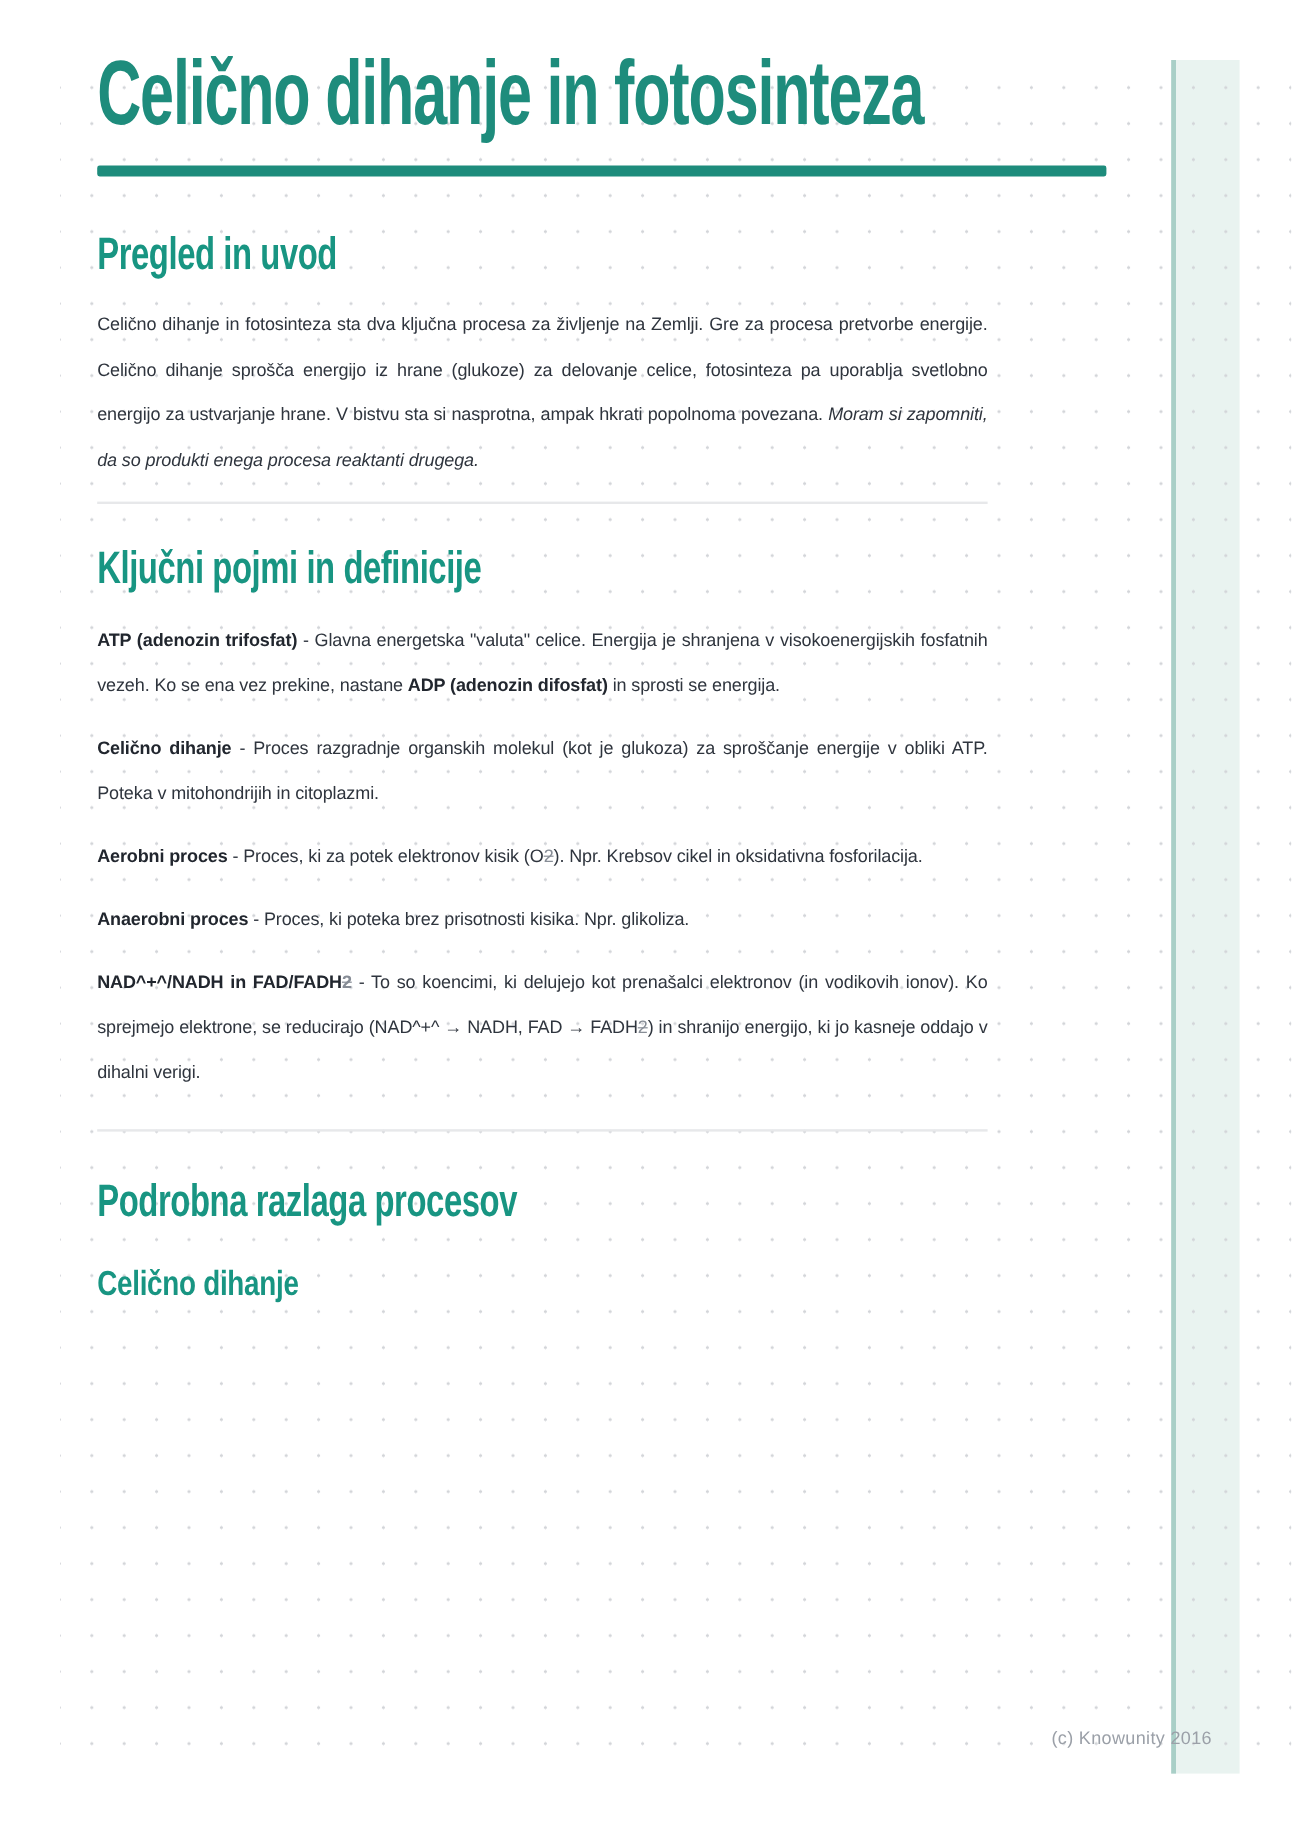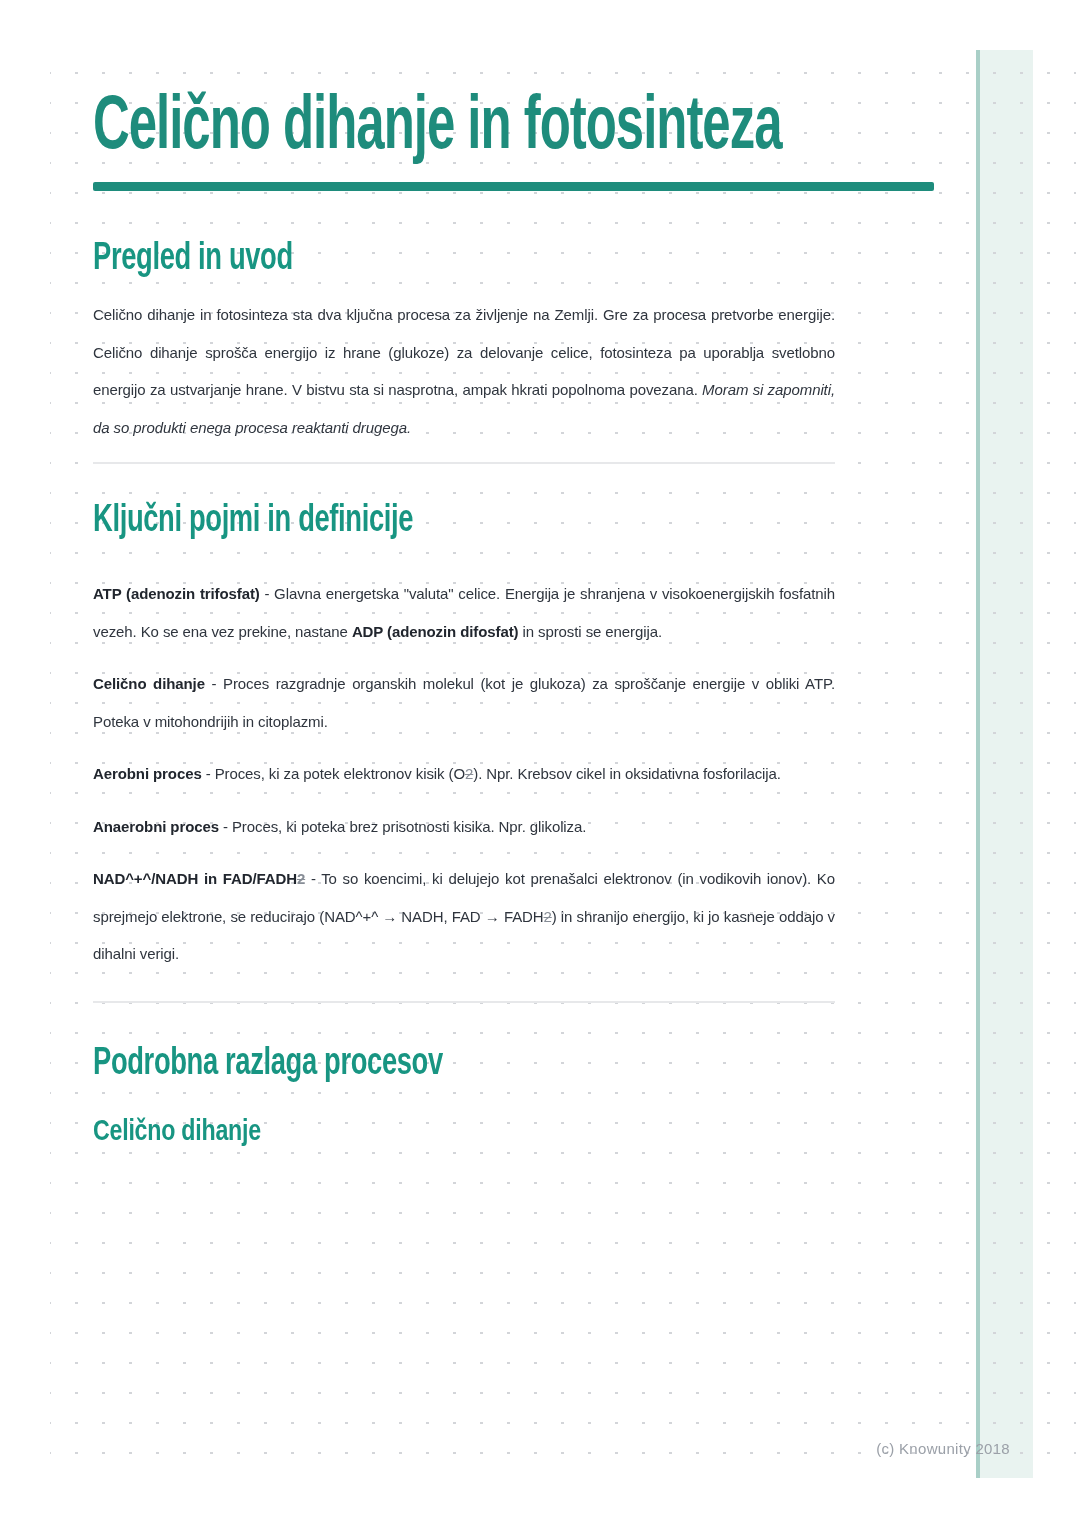--- a/index.html
+++ b/index.html
@@ -26,22 +26,22 @@
     border-left:4px solid var(--stripe_edge);
     box-sizing:border-box;z-index:1;
   }
   .dots{
     position:absolute;left:50px;top:45px;right:4px;bottom:48px;
     background-image:radial-gradient(circle, var(--dot) 1.15px, rgba(0,0,0,0) 1.45px);
     background-size:27px 30px;background-position:13px 13px;
     z-index:2;pointer-events:none;
   }
   .content{
-    position:absolute;left:93px;top:0;width:742px;z-index:3;
-    box-sizing:border-box;padding-top:84px;
+    position:absolute;left:81px;top:0;width:742px;z-index:3;
+    box-sizing:border-box;padding-top:40px;
   }
   h1.page-title{
     margin:0;font-size:76px;line-height:76px;font-weight:700;
     color:var(--accent);letter-spacing:-1.5px;white-space:nowrap;
     transform:scaleX(0.67);transform-origin:0 50%;
   }
   .rule{
     margin-top:22px;width:841px;height:9px;background:var(--accent);
     border-radius:2px;
   }
@@ -56,21 +56,21 @@
   h3.subsec{
     margin:36px 0 0;font-size:29px;line-height:29px;font-weight:700;
     color:var(--heading);letter-spacing:-0.3px;white-space:nowrap;
     transform:scaleX(0.80);transform-origin:0 50%;
   }
   p.body{
     margin:21px 0 0;font-size:15px;line-height:37.5px;
     color:var(--body_text);text-align:justify;letter-spacing:-0.1px;
   }
   p.def{margin-top:15px;}
-  p.def-first{margin-top:38px;}
+  p.def-first{margin-top:22px;}
   hr.divider{
     border:none;border-top:2px solid var(--divider);
     margin:16px 0 0;width:742px;
   }
   hr.divider2{margin-top:28px;}
   .seg-normal{}
   .seg-bold{font-weight:700;color:var(--bold_text);}
   .seg-italic{font-style:italic;}
   .seg-struck{color:var(--muted_struck);text-decoration:line-through;}
   .seg-bold-struck{font-weight:700;color:var(--muted_struck);text-decoration:line-through;}
@@ -108,13 +108,13 @@
 
   <hr class="divider divider2">
 
   <section>
     <h2 class="sec sec-detailed">Podrobna razlaga procesov</h2>
     <h3 class="subsec">Celično dihanje</h3>
   </section>
 
 </main>
 
-<div class="watermark">(c) Knowunity 2018</div>
+<div class="watermark">(c) Knowunity 2016</div>
 
 </body></html>

